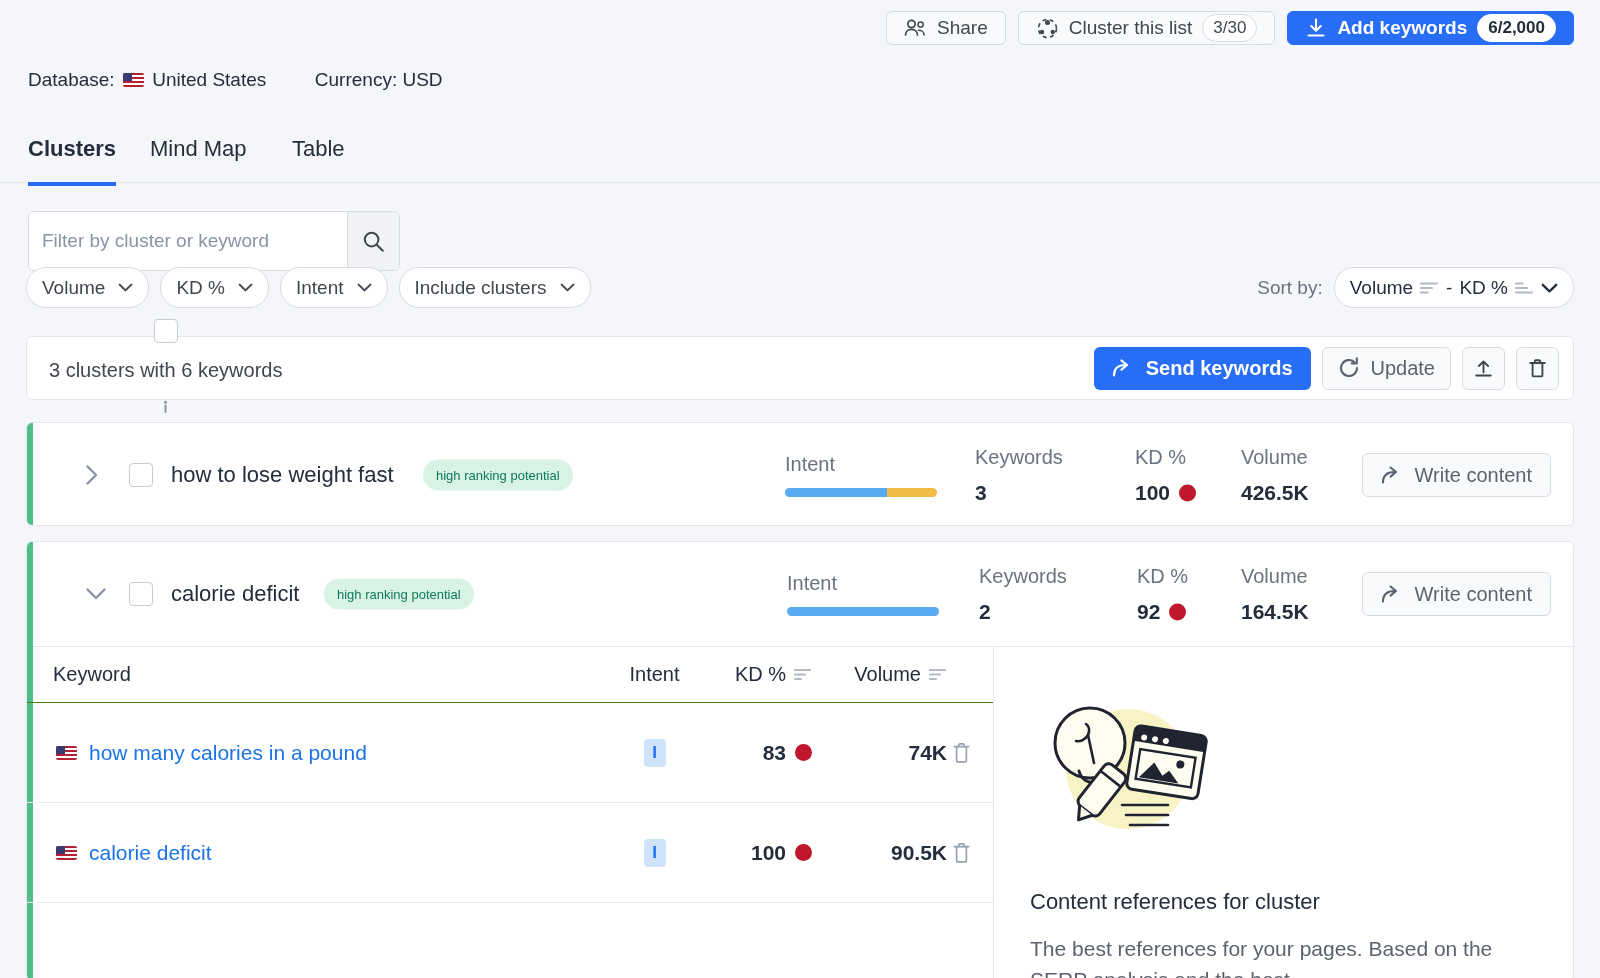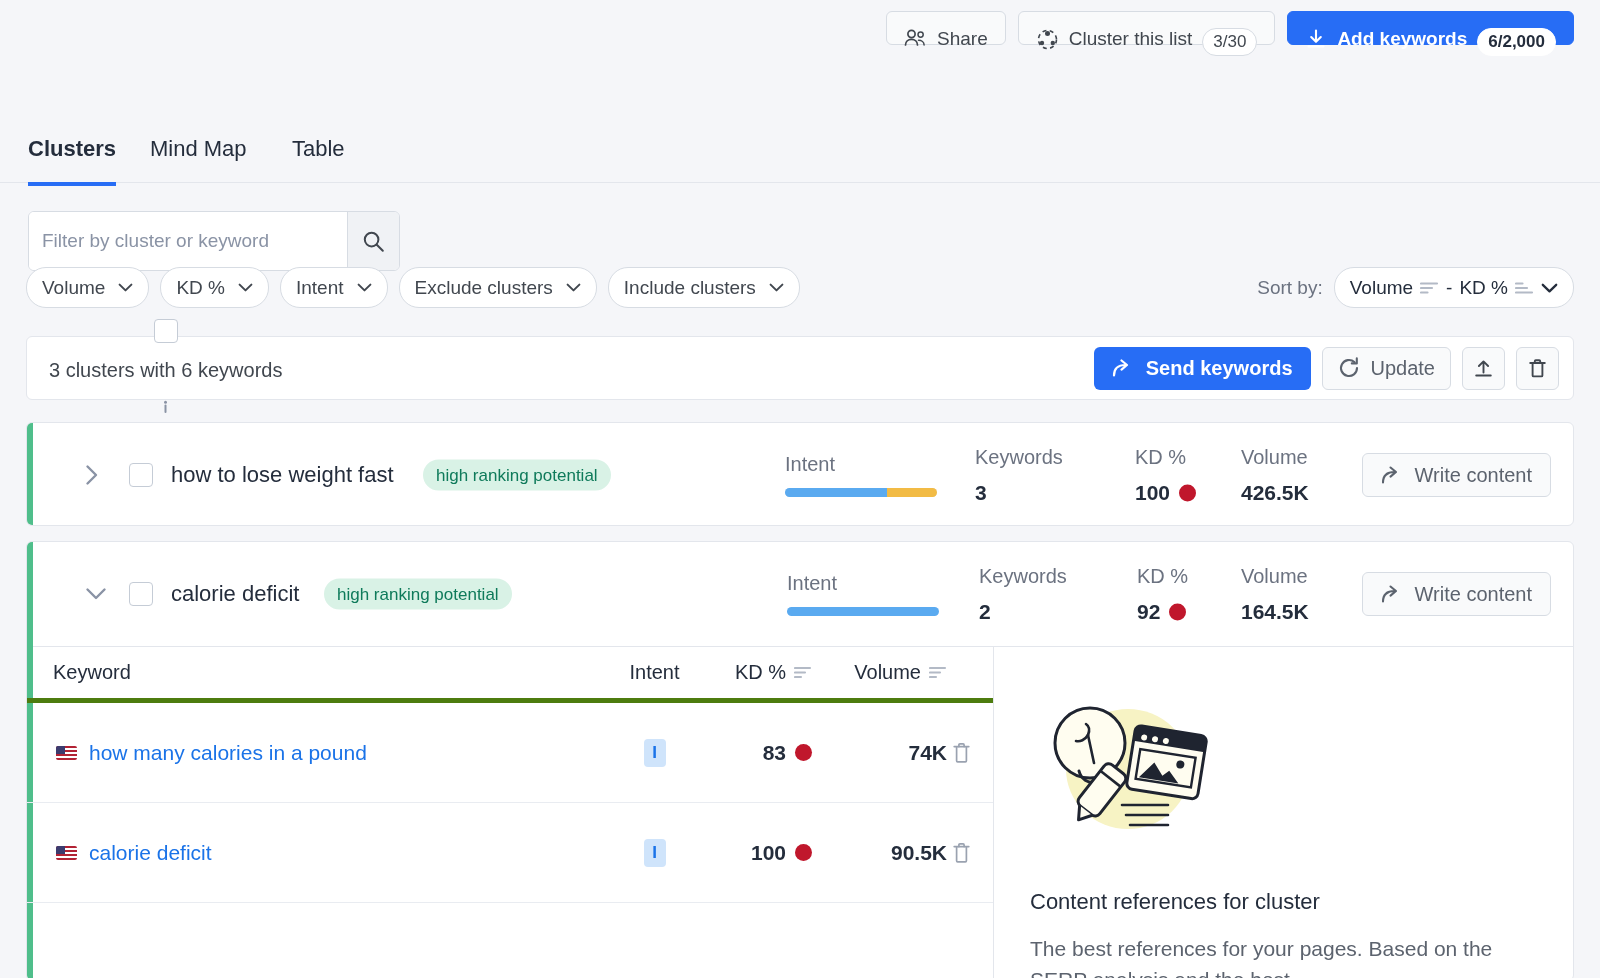--- a/index.html
+++ b/index.html
@@ -20,21 +20,21 @@
   .chev-title { display: inline-block; margin-left: 12px; vertical-align: 4px; }
   .hdr-sub { position: absolute; left: 28px; top: 69px; font-size: 19px; color: #242d3c; white-space: nowrap; }
   .hdr-sub .gap { display: inline-block; width: 38px; }
   .flag { display: inline-block; width: 21px; height: 14px; vertical-align: -1px; margin: 0 3px; border-radius: 2px; overflow: hidden; position: relative; }
   .flag .stripes { position: absolute; inset: 0;
      background: repeating-linear-gradient(to bottom,#b22234 0 2px,#ffffff 2px 4px); }
   .flag .canton { position: absolute; left: 0; top: 0; width: 9px; height: 8px; background: #3c3b6e; }
 
   .btnrow { position: absolute; right: 26px; top: 11px; display: flex; gap: 12px; align-items: center; }
   .btn {
-    display: inline-flex; gap: 10px;
+    display: inline-flex; align-items: center; gap: 10px;
     height: 31px; padding: 16px 17px;
     border: 1px solid #d7dce3; border-radius: 6px;
     background: #ffffff; color: #41474f;
     font-size: 19px; white-space: nowrap; cursor: pointer;
   }
   .btn.ghost { background: #f9fafb; }
   .btn.primary { background: #276df5; border-color: #276df5; color: #ffffff; font-weight: bold; }
   .pill {
     display: inline-flex; align-items: center; justify-content: center;
     height: 28px; min-width: 52px; padding: 0 10px; border-radius: 14px;
@@ -74,36 +74,36 @@
   .btn-upd { display: inline-flex; align-items: center; gap: 11px; height: 43px; padding: 0 15px; border-radius: 6px; background: #f9fafb; color: #5c636e; font-size: 20px; border: 1px solid #d7dce3; cursor: pointer; white-space: nowrap; }
   .iconbtn { width: 43px; height: 43px; border-radius: 6px; background: #f9fafb; border: 1px solid #d7dce3; display: flex; align-items: center; justify-content: center; cursor: pointer; }
 
   
   .cluster { position: absolute; left: 26px; width: 1548px; background: #fff; border: 1px solid #e3e6ec; border-radius: 6px; overflow: hidden; }
   .greenbar { position: absolute; left: 0; top: 0; width: 6px; height: 100%; background: #4fbe8b; }
   .crow { height: 104px; display: flex; align-items: center; position: relative; }
   .chev-btn { position: absolute; left: 58px; top: 50%; transform: translateY(-50%); cursor: pointer; }
   .crow .cb { position: absolute; left: 102px; top: 50%; transform: translateY(-50%); }
   .cname { position: absolute; left: 144px; top: 50%; transform: translateY(-50%); font-size: 22px; color: #242d3c; white-space: nowrap; }
-  .badge-grp { position: absolute; top: 50%; transform: translateY(-50%); display: inline-flex; align-items: center; height: 31px; padding: 0 13px; border-radius: 16px; background: #d9f2e6; color: #0e7a5a; font-size: 17px; white-space: nowrap; }
+  .badge-grp { position: absolute; top: 50%; transform: translateY(-50%); display: inline-flex; align-items: center; height: 31px; padding: 0 13px; border-radius: 16px; background: #d9f2e6; color: #0e7a5a; font-size: 13px; white-space: nowrap; }
 
   .metric { position: absolute; top: 50%; transform: translateY(-50%); text-align: left; }
   .metric .mlabel { font-size: 20px; color: #6b7280; white-space: nowrap; margin-bottom: 12px; }
   .metric .mval { font-size: 21px; font-weight: bold; color: #242d3c; white-space: nowrap; display: flex; align-items: center; gap: 9px; }
   .dot { width: 17px; height: 17px; border-radius: 50%; background: #c0172c; display: inline-block; flex: none; }
   .intentbar { width: 152px; height: 9px; border-radius: 5px; overflow: hidden; display: flex; background: #e3e6ec; }
   .intentbar i { display: block; height: 100%; }
 
   .btn-write { position: absolute; right: 22px; top: 50%; transform: translateY(-50%); display: inline-flex; align-items: center; gap: 11px; height: 44px; padding: 0 18px; border-radius: 6px; background: #f9fafb; border: 1px solid #d7dce3; color: #5c636e; font-size: 20px; cursor: pointer; white-space: nowrap; }
 
   
   .expand { display: flex; border-top: 1px solid #e3e6ec; }
   .exp-left { width: 967px; border-right: 1px solid #e3e6ec; }
   .lastupd { height: 60px; background: #f5f6f9; display: flex; align-items: center; gap: 10px; padding-left: 26px; border-bottom: 1px solid #e3e6ec; font-size: 20px; color: #5c636e; white-space: nowrap; }
-  .kwhead { height: 56px; display: flex; align-items: center; border-bottom: 5px solid #4d7c0f; font-size: 20px; color: #242d3c; position: relative; }
+  .kwhead { height: 56px; display: flex; align-items: center; border-bottom: 1px solid #4d7c0f; font-size: 20px; color: #242d3c; position: relative; }
   .kwrow { height: 100px; display: flex; align-items: center; border-bottom: 1px solid #e9ecf1; position: relative; }
   .c-kw { position: absolute; left: 26px; display: flex; align-items: center; gap: 9px; }
   .c-kw a { color: #1a73e8; font-size: 21px; text-decoration: none; white-space: nowrap; cursor: pointer; }
   .c-int { position: absolute; left: 580px; width: 95px; text-align: center; }
   .c-kd  { position: absolute; left: 675px; width: 110px; text-align: right; }
   .c-vol { position: absolute; left: 790px; width: 130px; text-align: right; }
   .c-del { position: absolute; left: 925px; width: 30px; text-align: center; }
   .hdr-lbl { display: inline-flex; align-items: center; gap: 8px; justify-content: flex-end; width: 100%; }
   .hdr-lbl.ctr { justify-content: center; }
   .kd-val { display: inline-flex; align-items: center; justify-content: flex-end; gap: 9px; font-size: 21px; font-weight: bold; }
@@ -117,20 +117,28 @@
 
   svg { display: block; }
 </style>
 </head>
 <body>
 
 <div class="page">
 
   <div class="hdr">
 
+    <div class="hdr-sub">
+      <span>Database:</span>
+      <span class="flag"><span class="stripes"></span><span class="canton"></span></span>
+      <span>United States</span>
+      <span class="gap"></span>
+      <span>Currency:</span>
+      <span>USD</span>
+    </div>
 
     <div class="btnrow">
       <div class="btn ghost">
         <span>
           <svg width="23" height="20" viewBox="0 0 23 20">
             <circle cx="7.5" cy="6" r="3.6" stroke="#41474f" stroke-width="1.7" fill="none"></circle>
             <path d="M1.5 17c0-3.3 2.7-5.6 6-5.6s6 2.3 6 5.6" stroke="#41474f" stroke-width="1.7" fill="none" stroke-linecap="round"></path>
             <circle cx="16.6" cy="6.6" r="2.6" stroke="#41474f" stroke-width="1.5" fill="none"></circle>
             <path d="M14.5 12.2c3 0 5.6 1.9 5.6 4.8" stroke="#41474f" stroke-width="1.5" fill="none" stroke-linecap="round"></path>
           </svg>
@@ -194,28 +202,20 @@
     <div class="fbtn">
       <span>KD %</span>
       <span>
           <svg width="15" height="9" viewBox="0 0 15 9">
             <path d="M1.6 1.6l5.9 5.8 5.9-5.8" stroke="#41474f" stroke-width="2" fill="none" stroke-linecap="round" stroke-linejoin="round"></path>
           </svg>
         </span>
     </div>
     <div class="fbtn">
       <span>Intent</span>
-      <span>
-          <svg width="15" height="9" viewBox="0 0 15 9">
-            <path d="M1.6 1.6l5.9 5.8 5.9-5.8" stroke="#41474f" stroke-width="2" fill="none" stroke-linecap="round" stroke-linejoin="round"></path>
-          </svg>
-        </span>
-    </div>
-    <div class="fbtn">
-      <span>Exclude clusters</span>
       <span>
           <svg width="15" height="9" viewBox="0 0 15 9">
             <path d="M1.6 1.6l5.9 5.8 5.9-5.8" stroke="#41474f" stroke-width="2" fill="none" stroke-linecap="round" stroke-linejoin="round"></path>
           </svg>
         </span>
     </div>
     <div class="fbtn">
       <span>Include clusters</span>
       <span>
           <svg width="15" height="9" viewBox="0 0 15 9">

